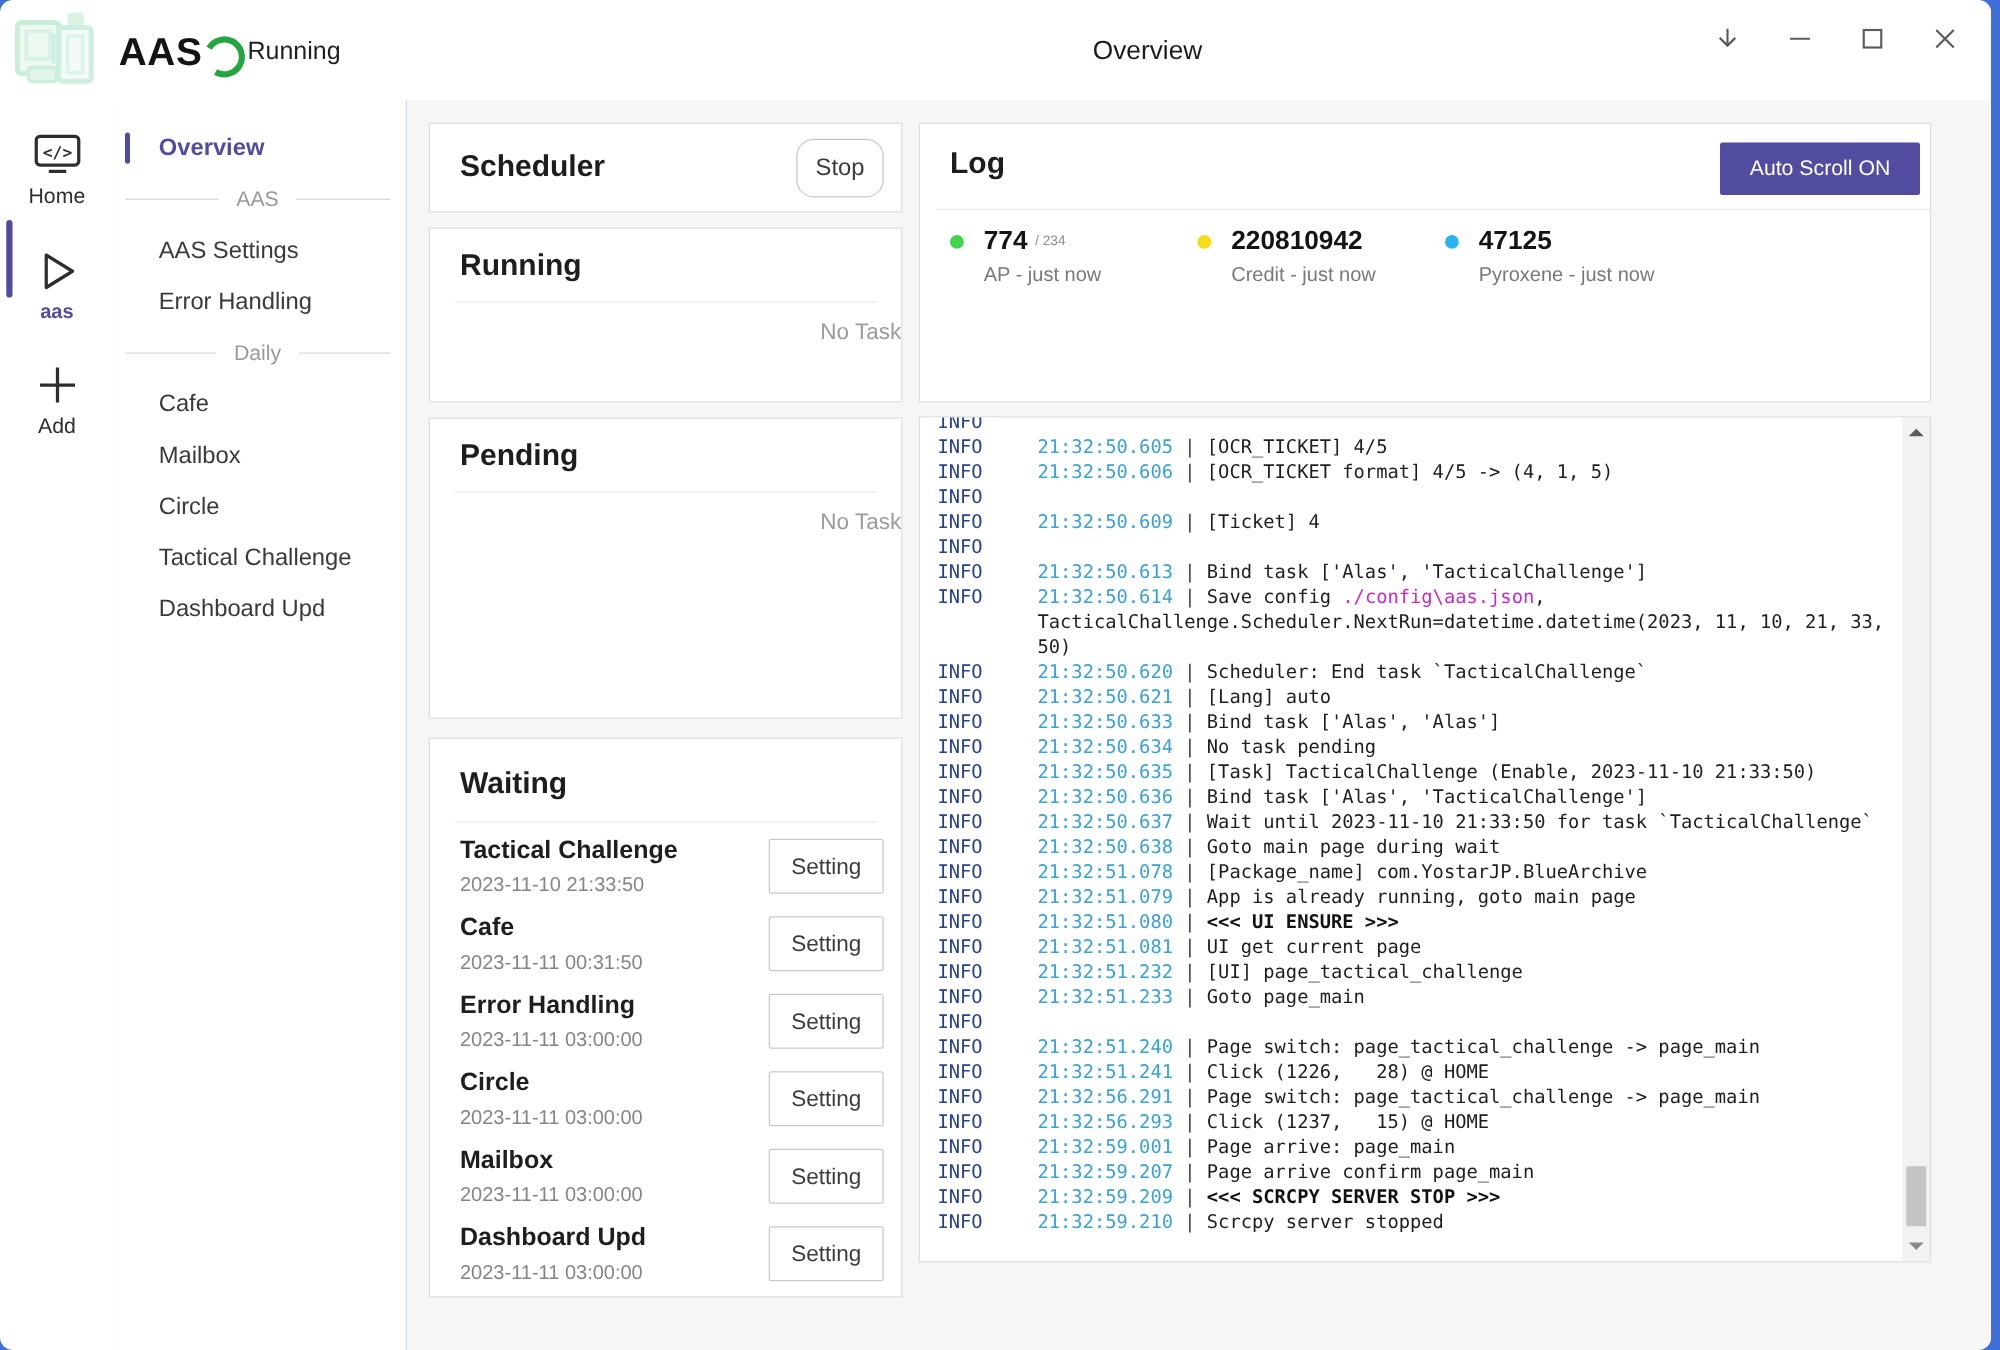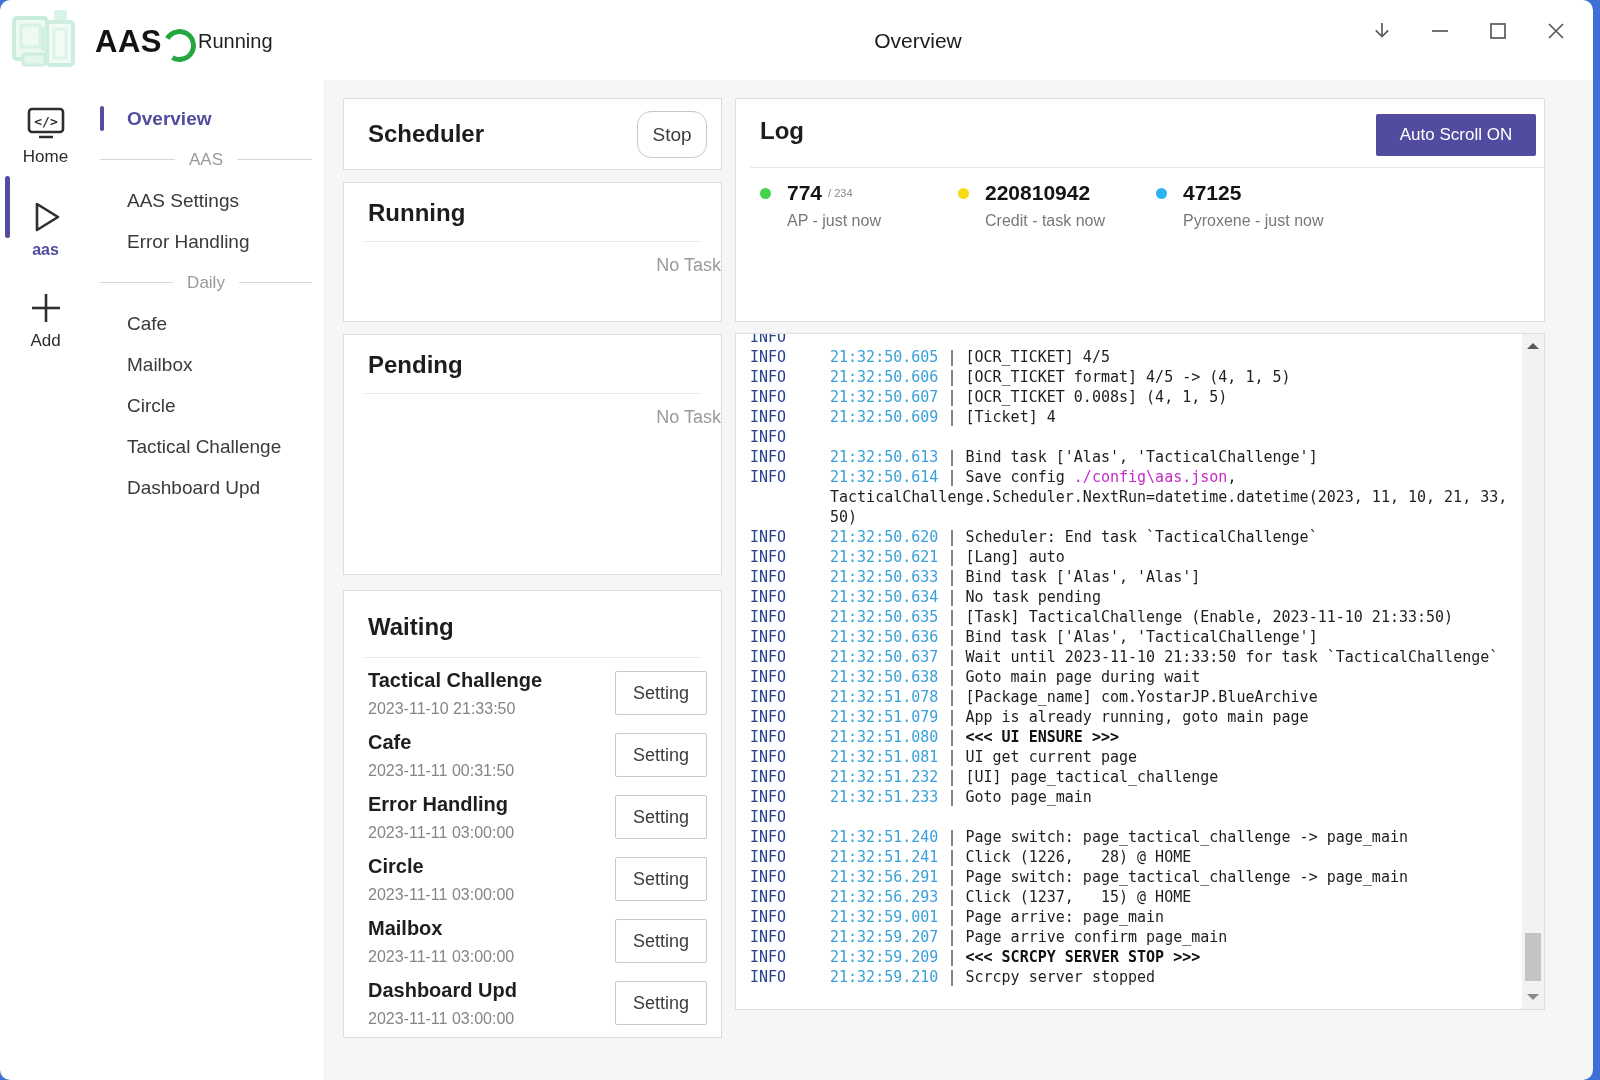--- a/index.html
+++ b/index.html
@@ -250,21 +250,21 @@
                 <span class="stat-value">774</span>
                 <span class="stat-secondary">/ 234</span>
               </div>
               <div class="stat-label">AP - just now</div>
             </div>
             <div class="stat">
               <div class="stat-top">
                 <span class="stat-dot" style="background: rgb(246, 220, 22);"></span>
                 <span class="stat-value">220810942</span>
               </div>
-              <div class="stat-label">Credit - task now</div>
+              <div class="stat-label">Credit - just now</div>
             </div>
             <div class="stat">
               <div class="stat-top">
                 <span class="stat-dot" style="background: rgb(44, 179, 244);"></span>
                 <span class="stat-value">47125</span>
               </div>
               <div class="stat-label">Pyroxene - just now</div>
             </div>
           </div>
       </div>
@@ -277,21 +277,20 @@
             <div class="log-line">
               <span class="log-lvl">INFO</span>
               <span class="log-content"><span class="log-time">21:32:50.605</span><span class="log-pipe"> | </span><span>[OCR_TICKET] 4/5</span></span>
             </div>
             <div class="log-line">
               <span class="log-lvl">INFO</span>
               <span class="log-content"><span class="log-time">21:32:50.606</span><span class="log-pipe"> | </span><span>[OCR_TICKET format] 4/5 -&gt; (4, 1, 5)</span></span>
             </div>
             <div class="log-line">
               <span class="log-lvl">INFO</span>
-              <span class="log-content"><span class="log-time">21:32:50.607</span><span class="log-pipe"> | </span><span>[OCR_TICKET 0.008s] (4, 1, 5)</span></span>
             </div>
             <div class="log-line">
               <span class="log-lvl">INFO</span>
               <span class="log-content"><span class="log-time">21:32:50.609</span><span class="log-pipe"> | </span><span>[Ticket] 4</span></span>
             </div>
             <div class="log-line">
               <span class="log-lvl">INFO</span>
             </div>
             <div class="log-line">
               <span class="log-lvl">INFO</span>

